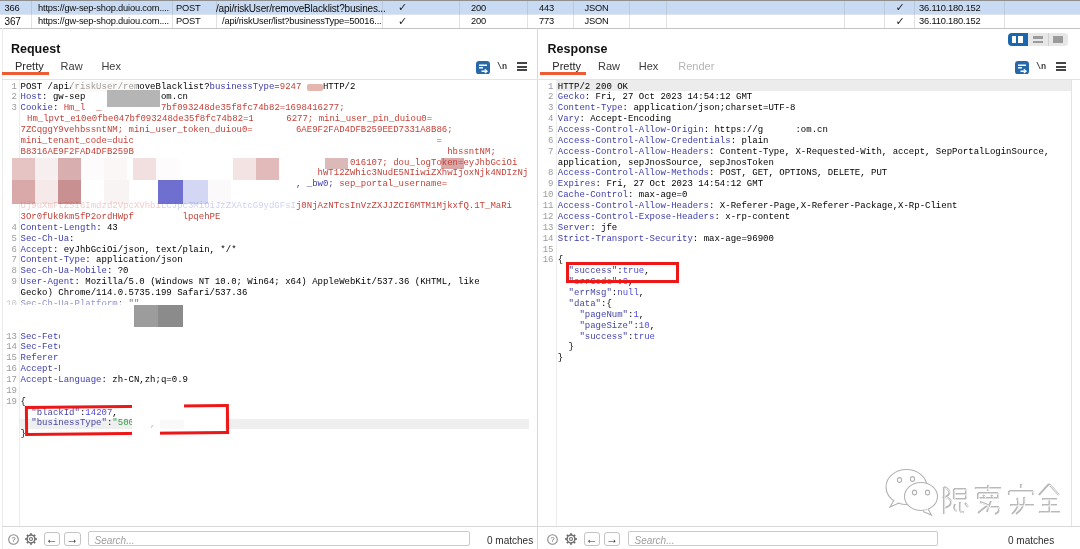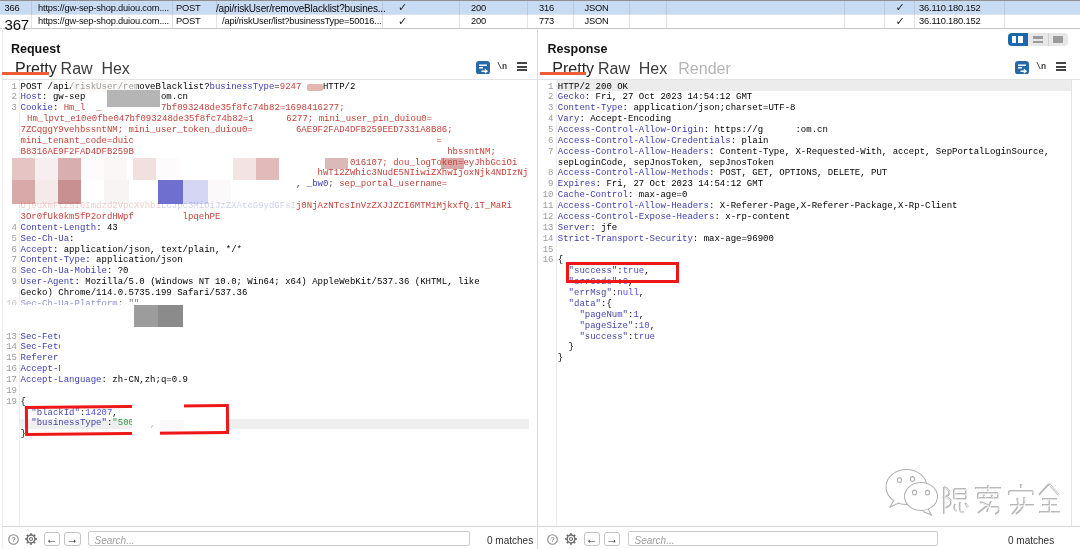--- a/index.html
+++ b/index.html
@@ -9,21 +9,21 @@
 .t{position:absolute;font:9px/10.87px "Liberation Mono",monospace;white-space:pre;color:#000}
 .t i{font-style:normal}
 i.k{color:#000}
 i.h{color:#4040ad}
 i.r{color:#c5423a}
 i.j{color:#4646a5}
 i.b{color:#4f4fd8}
 i.g{color:#2f9e44}
 i.fr{color:rgba(197,66,58,.28)}
 i.fb{color:rgba(90,100,220,.30)}
-.tabtxt{position:absolute;font-size:16px;color:#3c3c3c}
+.tabtxt{position:absolute;font-size:11px;color:#3c3c3c}
 .ttl{position:absolute;font-size:12.5px;font-weight:bold;color:#111}
 .vline{position:absolute;width:1px;background:#e0e0e0}
 .hline{position:absolute;height:1px;background:#e0e0e0}
 .blk{position:absolute}
 </style></head><body>
 
 <div class="abs" style="left:0;top:0;width:1080px;height:1px;background:#8f8f8f"></div>
 <div class="abs" style="left:0;top:1px;width:1080px;height:13.3px;background:#c9dbf3"></div>
 <div class="abs" style="left:0;top:14.3px;width:1080px;height:1px;background:#dde4ee"></div>
 <div class="abs" style="left:0;top:27.6px;width:1080px;height:1.2px;background:#c4c4c4"></div>
@@ -39,25 +39,25 @@
 <div class="abs" style="left:844px;top:1px;width:1px;height:26.6px;background:rgba(150,150,150,.28)"></div>
 <div class="abs" style="left:884px;top:1px;width:1px;height:26.6px;background:rgba(150,150,150,.28)"></div>
 <div class="abs" style="left:913.5px;top:1px;width:1px;height:26.6px;background:rgba(150,150,150,.28)"></div>
 <div class="abs" style="left:1004px;top:1px;width:1px;height:26.6px;background:rgba(150,150,150,.28)"></div>
 <div class="abs" style="left:4.5px;top:2.6px;font-size:9.3px;letter-spacing:-0.18px;color:#0c0c0c;white-space:nowrap">366</div>
 <div class="abs" style="left:38px;top:2.6px;font-size:9.3px;letter-spacing:-0.18px;color:#0c0c0c;white-space:nowrap">https://gw-sep-shop.duiou.com....</div>
 <div class="abs" style="left:176px;top:2.6px;font-size:9.3px;letter-spacing:-0.18px;color:#0c0c0c;white-space:nowrap">POST</div>
 <div class="abs" style="left:216px;top:2.6px;font-size:10px;letter-spacing:-0.18px;color:#0c0c0c;white-space:nowrap">/api/riskUser/removeBlacklist?busines...</div>
 <div class="abs" style="left:398px;top:1.4000000000000001px;font-size:11px;color:#222;white-space:nowrap">✓</div>
 <div class="abs" style="left:471px;top:2.6px;font-size:9.3px;letter-spacing:-0.18px;color:#0c0c0c;white-space:nowrap">200</div>
-<div class="abs" style="left:539px;top:2.6px;font-size:9.3px;letter-spacing:-0.18px;color:#0c0c0c;white-space:nowrap">316</div>
+<div class="abs" style="left:539px;top:2.6px;font-size:9.3px;letter-spacing:-0.18px;color:#0c0c0c;white-space:nowrap">443</div>
 <div class="abs" style="left:584.5px;top:2.6px;font-size:9.3px;letter-spacing:-0.18px;color:#0c0c0c;white-space:nowrap">JSON</div>
 <div class="abs" style="left:895.5px;top:1.4000000000000001px;font-size:11px;color:#222;white-space:nowrap">✓</div>
 <div class="abs" style="left:919px;top:2.6px;font-size:9.3px;letter-spacing:-0.18px;color:#0c0c0c;white-space:nowrap">36.110.180.152</div>
-<div class="abs" style="left:4.5px;top:16.2px;font-size:15px;letter-spacing:-0.18px;color:#0c0c0c;white-space:nowrap">367</div>
+<div class="abs" style="left:4.5px;top:16.2px;font-size:10px;letter-spacing:-0.18px;color:#0c0c0c;white-space:nowrap">367</div>
 <div class="abs" style="left:38px;top:16.2px;font-size:9.3px;letter-spacing:-0.18px;color:#0c0c0c;white-space:nowrap">https://gw-sep-shop.duiou.com....</div>
 <div class="abs" style="left:176px;top:16.2px;font-size:9.3px;letter-spacing:-0.18px;color:#0c0c0c;white-space:nowrap">POST</div>
 <div class="abs" style="left:222px;top:16.2px;font-size:9.3px;letter-spacing:-0.18px;color:#0c0c0c;white-space:nowrap">/api/riskUser/list?businessType=50016...</div>
 <div class="abs" style="left:398px;top:15.0px;font-size:11px;color:#222;white-space:nowrap">✓</div>
 <div class="abs" style="left:471px;top:16.2px;font-size:9.3px;letter-spacing:-0.18px;color:#0c0c0c;white-space:nowrap">200</div>
 <div class="abs" style="left:539px;top:16.2px;font-size:9.3px;letter-spacing:-0.18px;color:#0c0c0c;white-space:nowrap">773</div>
 <div class="abs" style="left:584.5px;top:16.2px;font-size:9.3px;letter-spacing:-0.18px;color:#0c0c0c;white-space:nowrap">JSON</div>
 <div class="abs" style="left:895.5px;top:15.0px;font-size:11px;color:#222;white-space:nowrap">✓</div>
 <div class="abs" style="left:919px;top:16.2px;font-size:9.3px;letter-spacing:-0.18px;color:#0c0c0c;white-space:nowrap">36.110.180.152</div>
 <div class="vline" style="left:2px;top:28px;height:521px;background:#ececec"></div>
@@ -147,21 +147,21 @@
 <span class="t" style="left:20.5px;top:168.46px"><i class="k">                                                       </i><i class="r">hWT12ZWhic3NudE5NIiwiZXhwIjoxNjk4NDIzNj</i></span>
 <span class="t" style="left:20.5px;top:179.33px"><i class="k">                                                   </i><i class="h">, _bw0; </i><i class="r">sep_portal_username=</i></span>
 
 <span class="t" style="left:20.5px;top:201.07px"><i class="fr">Uj9uXmFtZSI6Imdzd2VpcXVhbi</i><i class="fb">LCJpc3MiOiJzZXAtcG9ydGFsI</i><i class="r">j0NjAzNTcsInVzZXJJZCI6MTM1MjkxfQ.1T_MaRi</i></span>
 <span class="t" style="left:20.5px;top:211.94px"><i class="r">3Or0fUk0km5fP2ordHWpf</i><i class="k">         </i><i class="r">lpqehPE</i></span>
 <span class="n" style="left:0px;top:222.81px;width:17px">4</span>
 <span class="t" style="left:20.5px;top:222.81px"><i class="h">Content-Length</i><i class="k">: 43</i></span>
 <span class="n" style="left:0px;top:233.68px;width:17px">5</span>
 <span class="t" style="left:20.5px;top:233.68px"><i class="h">Sec-Ch-Ua</i><i class="k">:</i></span>
 <span class="n" style="left:0px;top:244.55px;width:17px">6</span>
-<span class="t" style="left:20.5px;top:244.55px"><i class="h">Accept</i><i class="k">: application/json, text/plain, */*</i></span>
+<span class="t" style="left:20.5px;top:244.55px"><i class="h">Accept</i><i class="k">: eyJhbGciOi/json, text/plain, */*</i></span>
 <span class="n" style="left:0px;top:255.42px;width:17px">7</span>
 <span class="t" style="left:20.5px;top:255.42px"><i class="h">Content-Type</i><i class="k">: application/json</i></span>
 <span class="n" style="left:0px;top:266.29px;width:17px">8</span>
 <span class="t" style="left:20.5px;top:266.29px"><i class="h">Sec-Ch-Ua-Mobile</i><i class="k">: ?0</i></span>
 <span class="n" style="left:0px;top:277.16px;width:17px">9</span>
 <span class="t" style="left:20.5px;top:277.16px"><i class="h">User-Agent</i><i class="k">: Mozilla/5.0 (Windows NT 10.0; Win64; x64) AppleWebKit/537.36 (KHTML, like</i></span>
 <span class="t" style="left:20.5px;top:288.03px"><i class="k">Gecko) Chrome/114.0.5735.199 Safari/537.36</i></span>
 <span class="n" style="left:0px;top:298.9px;width:17px">10</span>
 <span class="t" style="left:20.5px;top:298.9px"><i class="h">Sec-Ch-Ua-Platform</i><i class="k">: ""</i></span>
 <span class="n" style="left:0px;top:309.77px;width:17px">11</span>
@@ -189,21 +189,21 @@
 <span class="n" style="left:536.5px;top:103.24px;width:17px">3</span>
 <span class="t" style="left:557.8px;top:103.24px"><i class="h">Content-Type</i><i class="k">: application/json;charset=UTF-8</i></span>
 <span class="n" style="left:536.5px;top:114.11px;width:17px">4</span>
 <span class="t" style="left:557.8px;top:114.11px"><i class="h">Vary</i><i class="k">: Accept-Encoding</i></span>
 <span class="n" style="left:536.5px;top:124.98px;width:17px">5</span>
 <span class="t" style="left:557.8px;top:124.98px"><i class="h">Access-Control-Allow-Origin</i><i class="k">: https://g      :om.cn</i></span>
 <span class="n" style="left:536.5px;top:135.85px;width:17px">6</span>
 <span class="t" style="left:557.8px;top:135.85px"><i class="h">Access-Control-Allow-Credentials</i><i class="k">: plain</i></span>
 <span class="n" style="left:536.5px;top:146.72px;width:17px">7</span>
 <span class="t" style="left:557.8px;top:146.72px"><i class="h">Access-Control-Allow-Headers</i><i class="k">: Content-Type, X-Requested-With, accept, SepPortalLoginSource,</i></span>
-<span class="t" style="left:557.8px;top:157.59px"><i class="k">sepLoginCode, sepJnosToken, sepJnosToken</i></span>
+<span class="t" style="left:557.8px;top:157.59px"><i class="k">application, sepJnosSource, sepJnosToken</i></span>
 <span class="n" style="left:536.5px;top:168.46px;width:17px">8</span>
 <span class="t" style="left:557.8px;top:168.46px"><i class="h">Access-Control-Allow-Methods</i><i class="k">: POST, GET, OPTIONS, DELETE, PUT</i></span>
 <span class="n" style="left:536.5px;top:179.33px;width:17px">9</span>
 <span class="t" style="left:557.8px;top:179.33px"><i class="h">Expires</i><i class="k">: Fri, 27 Oct 2023 14:54:12 GMT</i></span>
 <span class="n" style="left:536.5px;top:190.2px;width:17px">10</span>
 <span class="t" style="left:557.8px;top:190.2px"><i class="h">Cache-Control</i><i class="k">: max-age=0</i></span>
 <span class="n" style="left:536.5px;top:201.07px;width:17px">11</span>
 <span class="t" style="left:557.8px;top:201.07px"><i class="h">Access-Control-Allow-Headers</i><i class="k">: X-Referer-Page,X-Referer-Package,X-Rp-Client</i></span>
 <span class="n" style="left:536.5px;top:211.94px;width:17px">12</span>
 <span class="t" style="left:557.8px;top:211.94px"><i class="h">Access-Control-Expose-Headers</i><i class="k">: x-rp-content</i></span>

